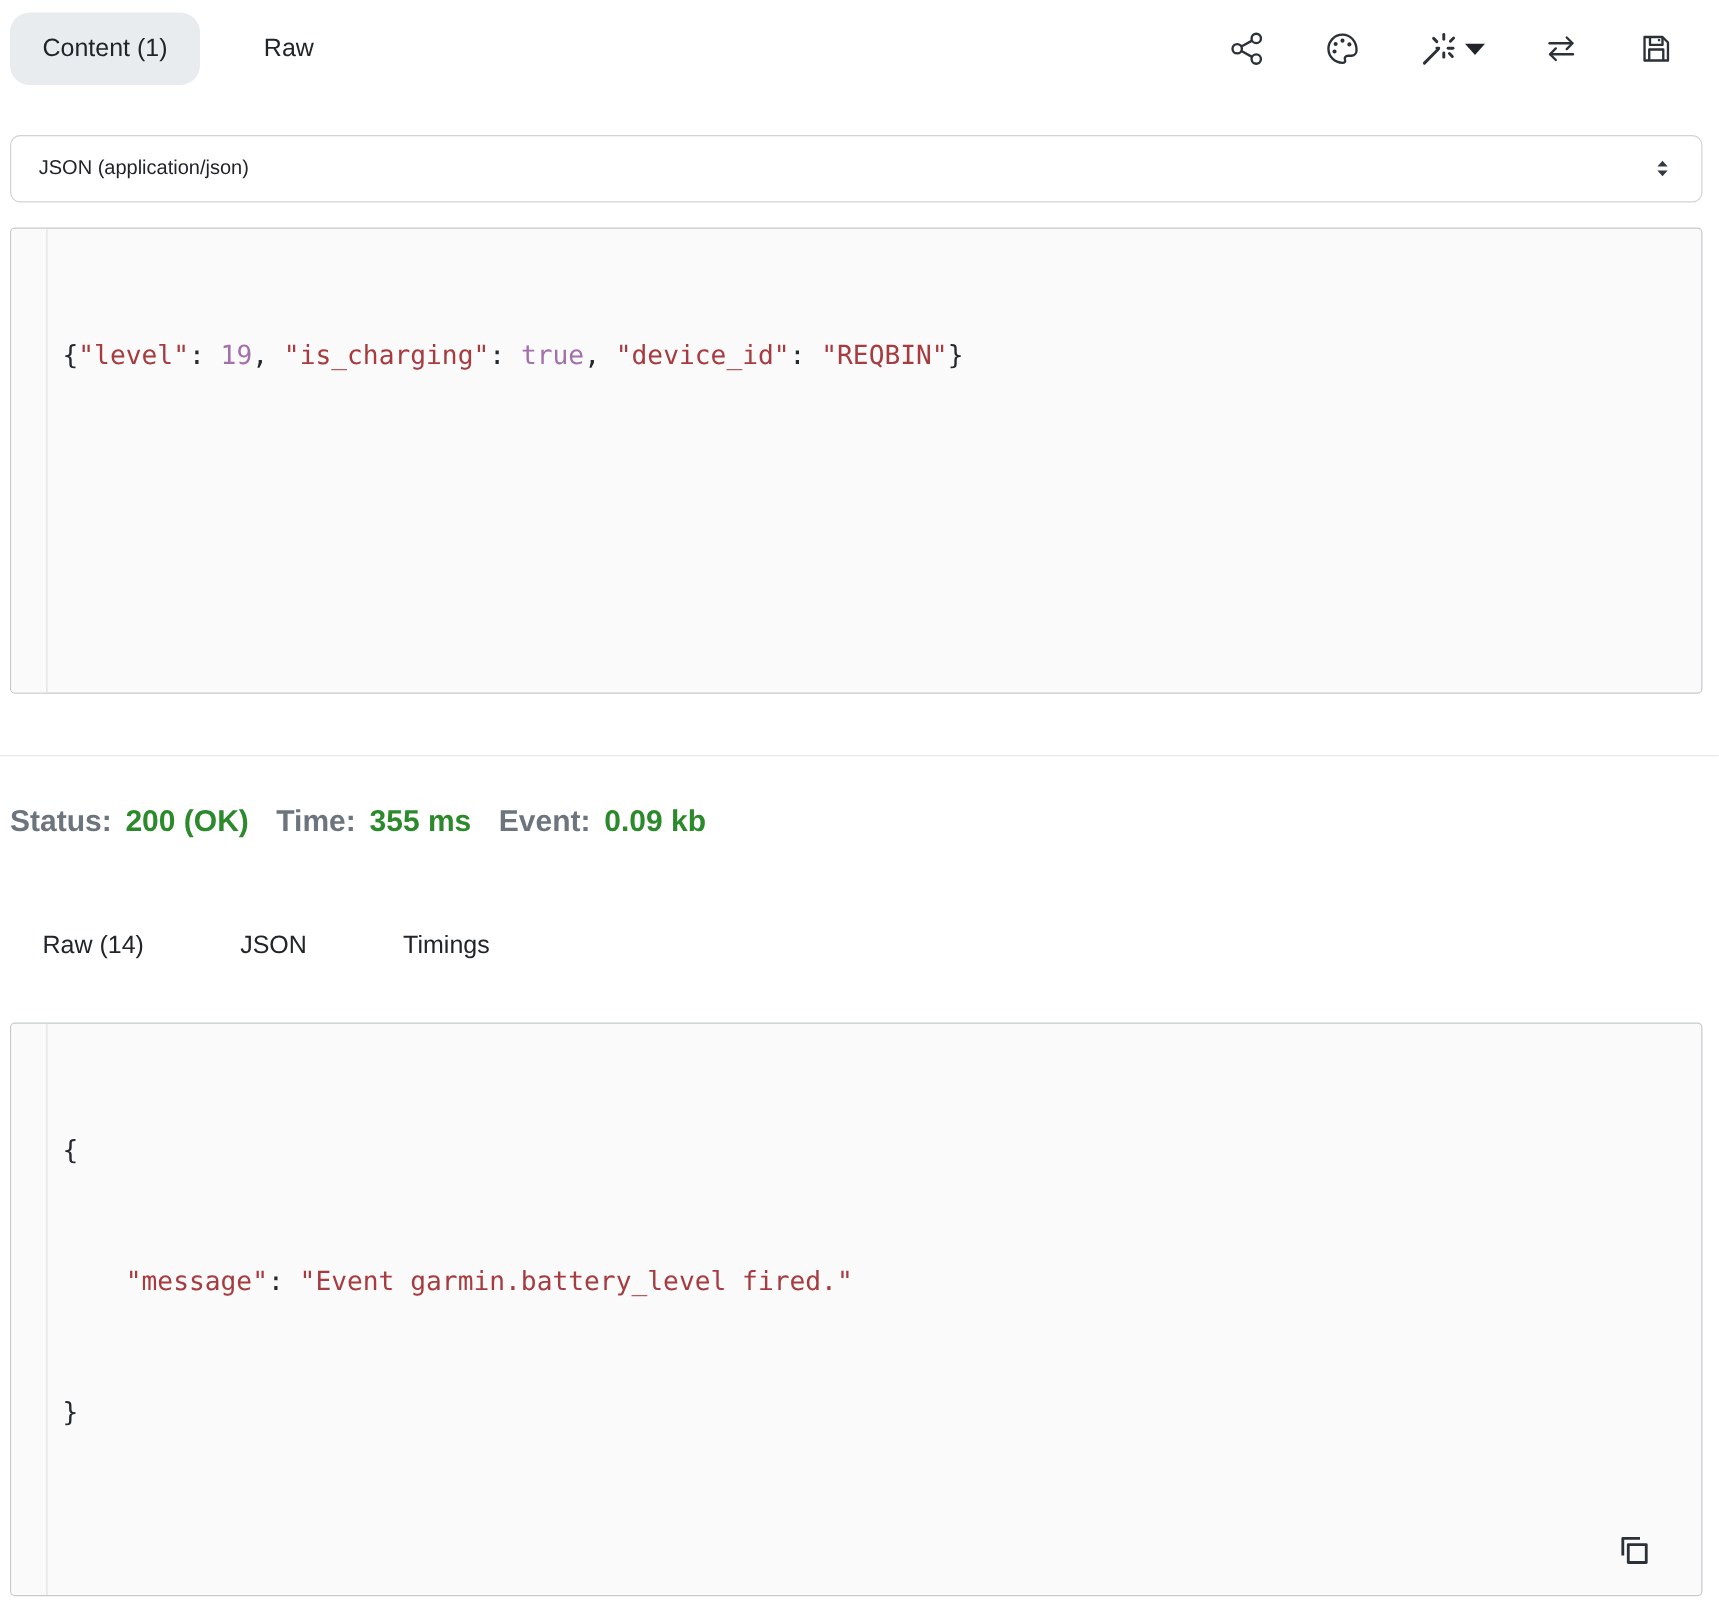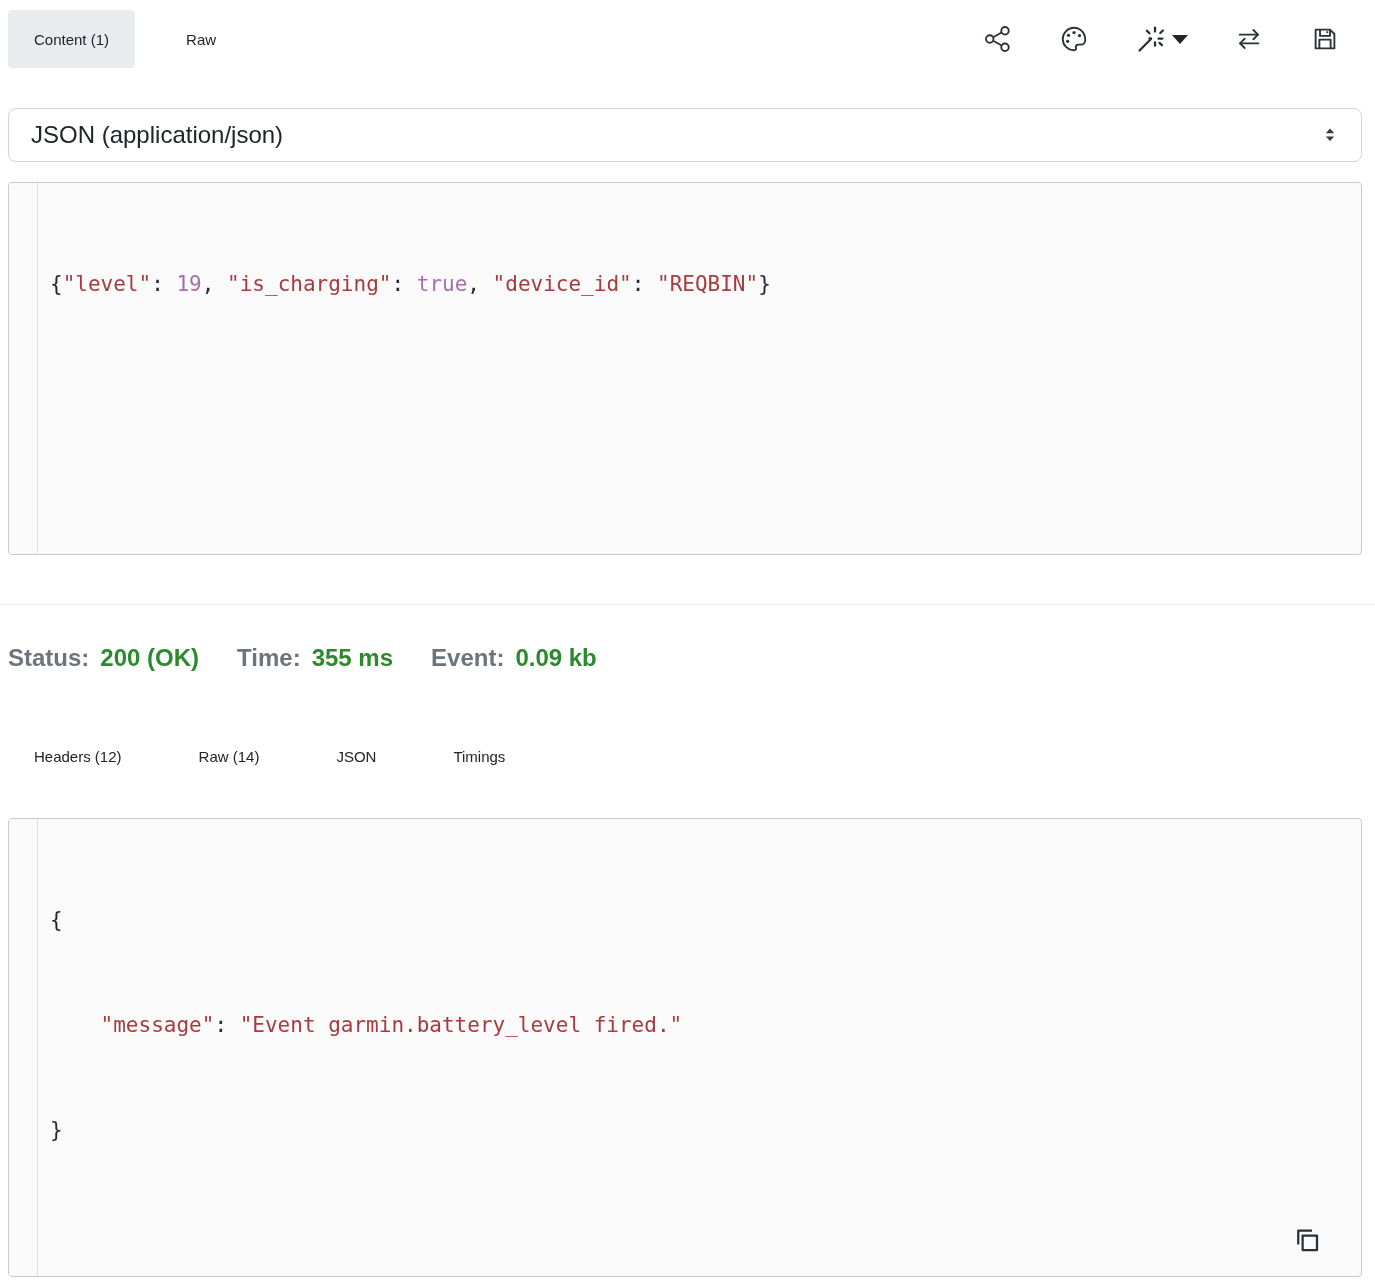--- a/index.html
+++ b/index.html
@@ -3,56 +3,56 @@
 <meta charset="utf-8">
 <style>
   * { margin:0; padding:0; box-sizing:border-box; }
   html,body { width:1375px; height:1282px; background:#ffffff; overflow:hidden;
               font-family:"Liberation Sans","DejaVu Sans",sans-serif; color:#212529; }
   .page { padding:10px 13px 0 8px; }
 
   
   .tab-row { display:flex; align-items:center; justify-content:space-between; height:58px; }
   .tabs { display:flex; align-items:center; gap:25px; height:100%; }
-  .tab { display:flex; align-items:center; height:100%; padding:0 26px; font-size:15px;
-         color:#212529; border-radius:4px; cursor:pointer; white-space:nowrap; }
+  .tab { display:flex; align-items:center; height:100%; padding:0 26px; font-size:20px;
+         color:#212529; border-radius:16px; cursor:pointer; white-space:nowrap; }
   .tab.active { background:#e9ecef; }
 
   
   .toolbar { display:flex; align-items:center; gap:46px; margin-right:22px; }
   .icon-btn { display:flex; align-items:center; gap:6px; cursor:pointer; color:#2b3137; }
   .icon-btn svg { display:block; }
   .caret-down { width:0; height:0; border-left:8px solid transparent;
                 border-right:8px solid transparent; border-top:9px solid #212529; }
 
   
   .select-box { margin-top:40px; height:54px; border:1px solid #ced4da; border-radius:8px;
                 display:flex; align-items:center; justify-content:space-between;
-                padding:0 20px 0 22px; font-size:24px; color:#212529; background:#fff; cursor:pointer; }
+                padding:0 20px 0 22px; font-size:16px; color:#212529; background:#fff; cursor:pointer; }
 
   
   .editor { margin-top:20px; background:#fafafa; border:1px solid #c6cacc; border-radius:4px;
             display:flex; position:relative; overflow:hidden; }
   .editor.request { height:373px; }
   .editor.response { margin-top:33px; height:459px; }
   .gutter { width:29px; border-right:1px solid #dfe2e5; background:#fafafa; }
   .code { flex:1; padding:14px 16px 14px 12px; font-family:"DejaVu Sans Mono","Liberation Mono",monospace;
           font-size:21px; line-height:35px; color:#24292e; white-space:pre; cursor:text; }
   .code-line { white-space:pre; }
   .tok-punct   { color:var(--punct,#24292e); }
   .tok-string  { color:var(--string,#a63c40); }
   .tok-number  { color:var(--number,#a271ab);text-align:right; }
   .tok-boolean { color:var(--boolean,#a271ab); }
 
   .copy-btn { position:absolute; right:38px; bottom:20px; width:32px; height:32px;
               display:flex; align-items:center; justify-content:center; cursor:pointer; color:#2b3137; }
 
   
   .divider { margin:49px -13px 0 -8px; border:0; border-top:1px solid #e8e8e8; height:0; }
-  .status-row { margin-top:36px; display:flex; align-items:baseline; gap:38px;
+  .status-row { margin-top:36px; display:flex; align-items:baseline; gap:22px;
                 font-size:24px; font-weight:600; line-height:34px; }
   .status-item { display:flex; align-items:baseline; gap:11px; }
   .status-label { color:var(--status_label_gray,#6c757d); }
   .status-value { color:var(--status_value_green,#2c8a2c); }
 
   .response-tabs { margin-top:52px; }
 </style>
 </head>
 <body>
 
@@ -142,21 +142,20 @@
       <span class="status-value">355 ms</span>
     </div>
     <div class="status-item">
       <span class="status-label">Event:</span>
       <span class="status-value">0.09 kb</span>
     </div>
   </div>
 
   <div class="tab-row response-tabs">
     <div class="tabs">
-      <div class="tab">Headers (12)</div>
       <div class="tab">Raw (14)</div>
       <div class="tab">JSON</div>
       <div class="tab">Timings</div>
     </div>
   </div>
 
   <div class="editor response">
     <div class="gutter"></div>
     <div class="code">
       <div class="code-line"><span class="tok-punct">{</span></div>

